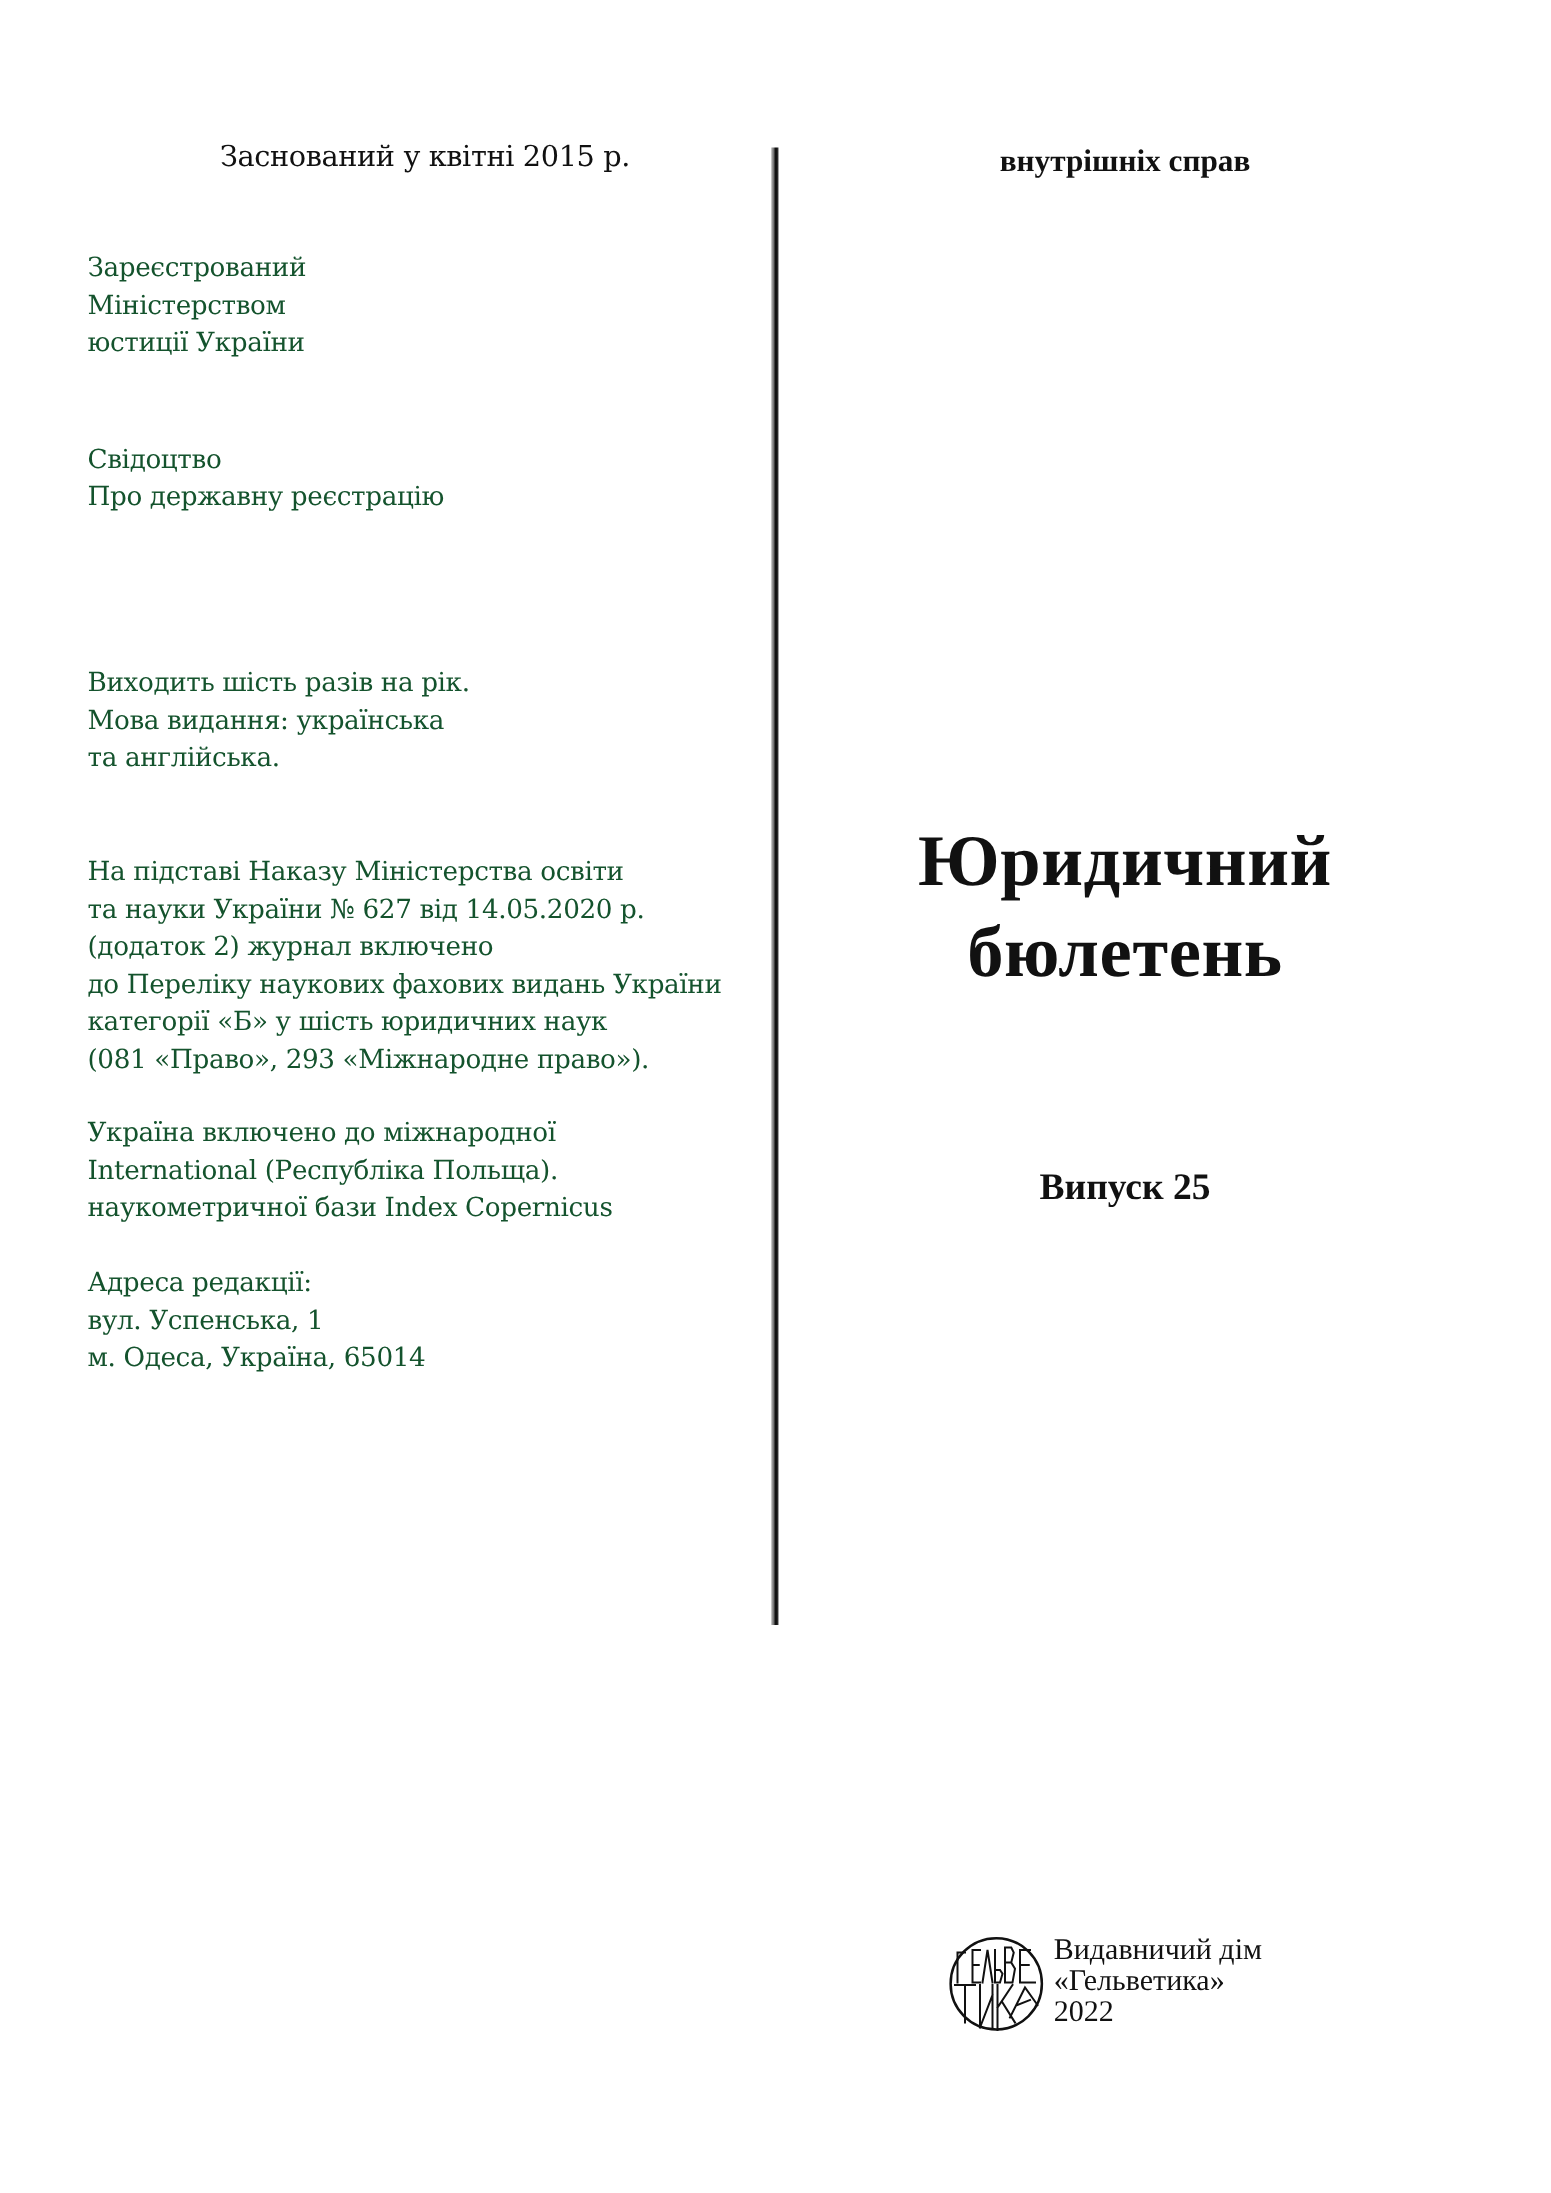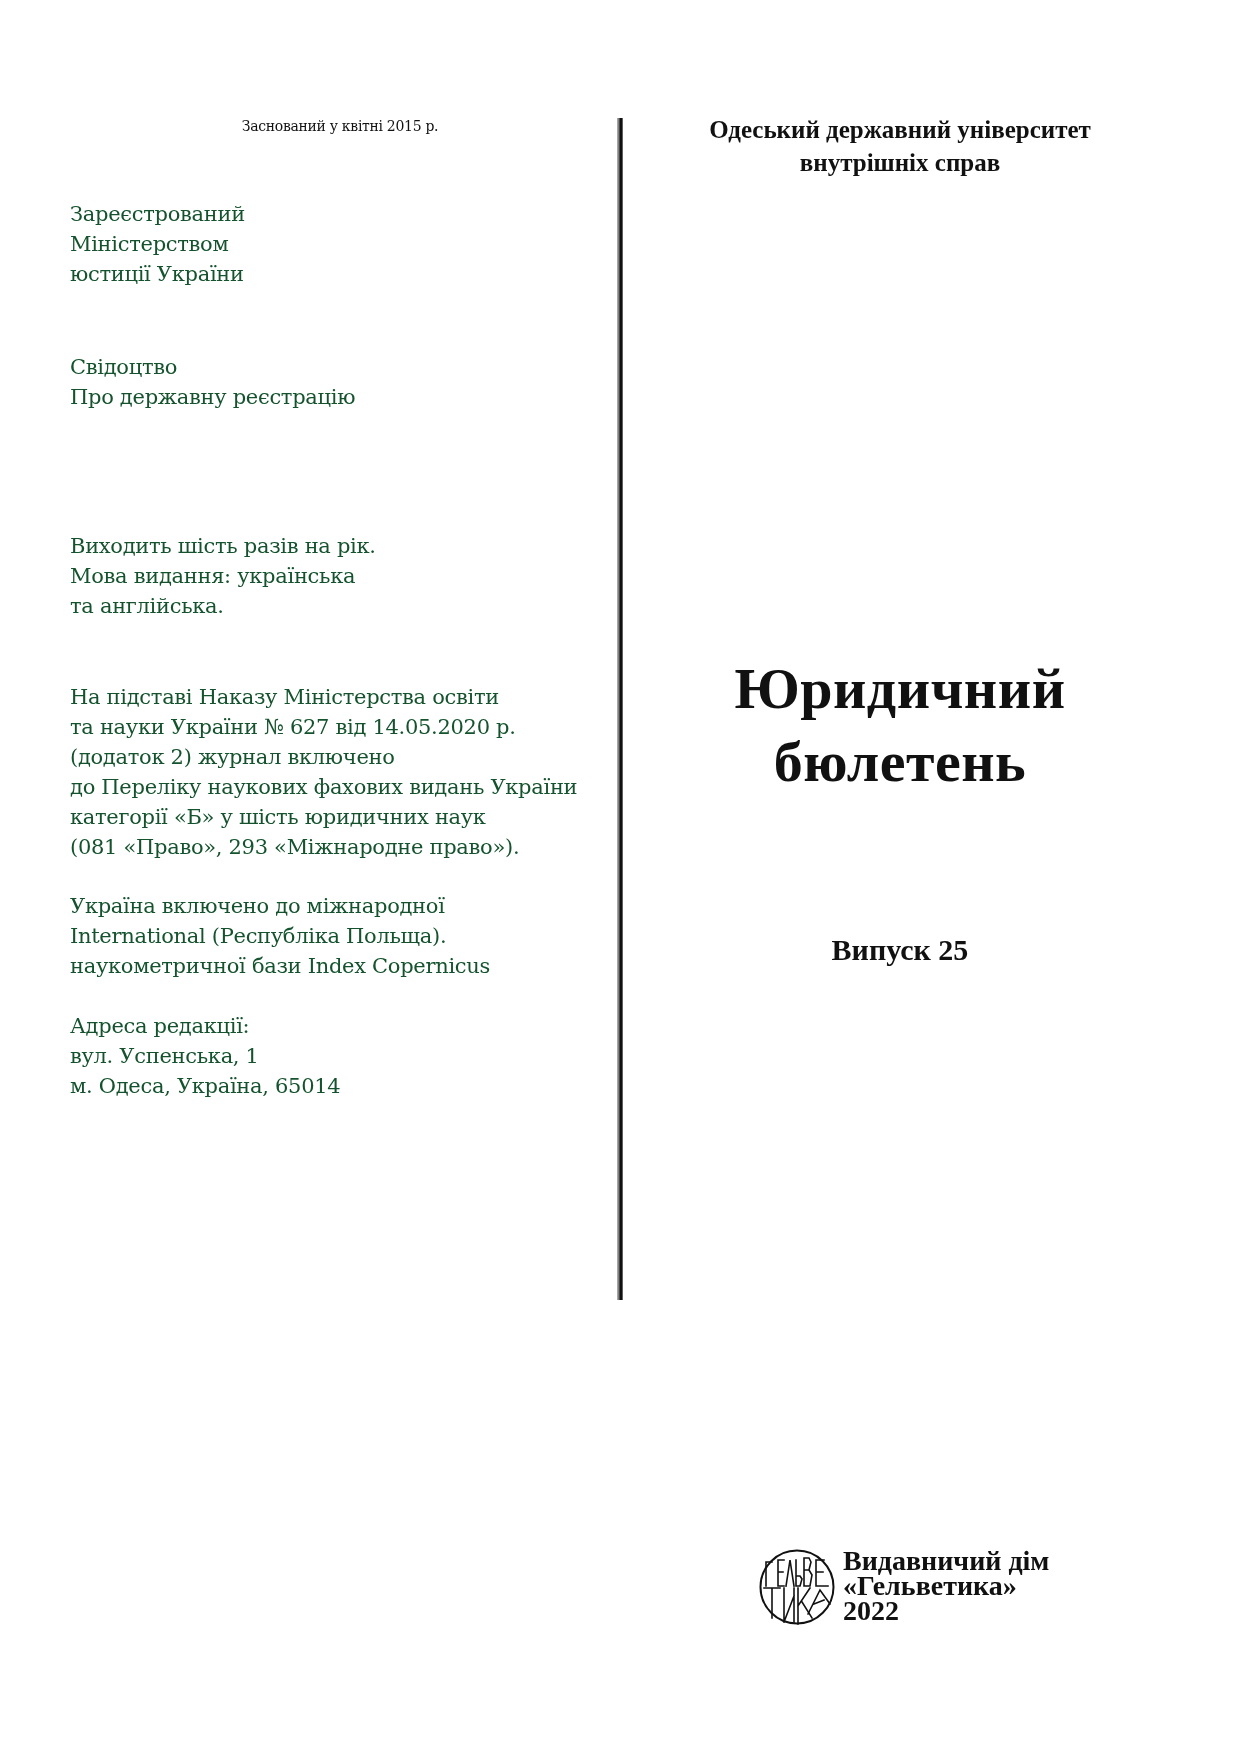--- a/index.html
+++ b/index.html
@@ -1,29 +1,29 @@
 <!DOCTYPE html>
 <html><head>
 <meta charset="utf-8">
 <style>
   html, body { margin:0; padding:0; background:#ffffff; }
   body { width:1241px; height:1754px; position:relative; overflow:hidden;
          font-family:"DejaVu Serif","Liberation Serif",serif; color:#111; }
   .abs { position:absolute; }
   .left-text { font-family:"DejaVu Serif","Liberation Serif",serif; font-size:21px; line-height:30px; letter-spacing:-0.3px; white-space:nowrap; color:#14532d; }
-  .founded { left:0; width:680px; top:114px; text-align:center; font-size:14px; line-height:24px; font-family:"DejaVu Serif","Liberation Serif",serif; letter-spacing:-0.3px; white-space:nowrap; }
+  .founded { left:0; width:680px; top:114px; text-align:center; font-size:23px; line-height:24px; font-family:"DejaVu Serif","Liberation Serif",serif; letter-spacing:-0.3px; white-space:nowrap; }
   .block { left:70px; }
   .line { display:block; }
   .divider { left:617px; top:118px; width:6px; height:1182px;
              background:linear-gradient(to right,#b8b8b8 0%,#777 30%,#111 55%,#111 80%,#999 100%); }
   .uni { left:640px; width:520px; top:113px; text-align:center; font-family:"Liberation Serif","DejaVu Serif",serif; font-weight:bold; font-size:25px; line-height:33px; white-space:nowrap; }
   .title { left:640px; width:520px; top:652px; text-align:center; font-family:"Liberation Serif","DejaVu Serif",serif; font-weight:bold; font-size:58px; line-height:73px; white-space:nowrap; letter-spacing:0.5px; }
   .issue { left:640px; width:520px; top:932px; text-align:center; font-family:"Liberation Serif","DejaVu Serif",serif; font-weight:bold; font-size:30px; line-height:36px; white-space:nowrap; }
   .logo { left:758px; top:1548px; width:78px; height:78px; }
-  .publisher { left:843px; top:1548px; font-family:"Liberation Serif","DejaVu Serif",serif; font-size:28px; line-height:25px; white-space:nowrap;font-weight:bold; }
+  .publisher { left:843px; top:1548px; font-family:"Liberation Serif","DejaVu Serif",serif; font-size:24px; line-height:25px; white-space:nowrap; }
 </style>
 </head>
 <body>
 
 <div class="abs founded">Заснований у квітні 2015 р.</div>
 
 <div class="abs block left-text" style="top:199px;">
   <span class="line">Зареєстрований</span>
   <span class="line">Міністерством</span>
   <span class="line">юстиції України</span>
@@ -57,21 +57,20 @@
 
 <div class="abs block left-text" style="top:1011px;">
   <span class="line">Адреса редакції:</span>
   <span class="line">вул. Успенська, 1</span>
   <span class="line">м. Одеса, Україна, 65014</span>
 </div>
 
 <div class="abs divider"></div>
 
 <div class="abs uni">
-  <span class="line">Одеський державний університет</span>
   <span class="line">внутрішніх справ</span>
 </div>
 
 <div class="abs title">
   <span class="line">Юридичний</span>
   <span class="line">бюлетень</span>
 </div>
 
 <div class="abs issue">Випуск 25</div>
 

